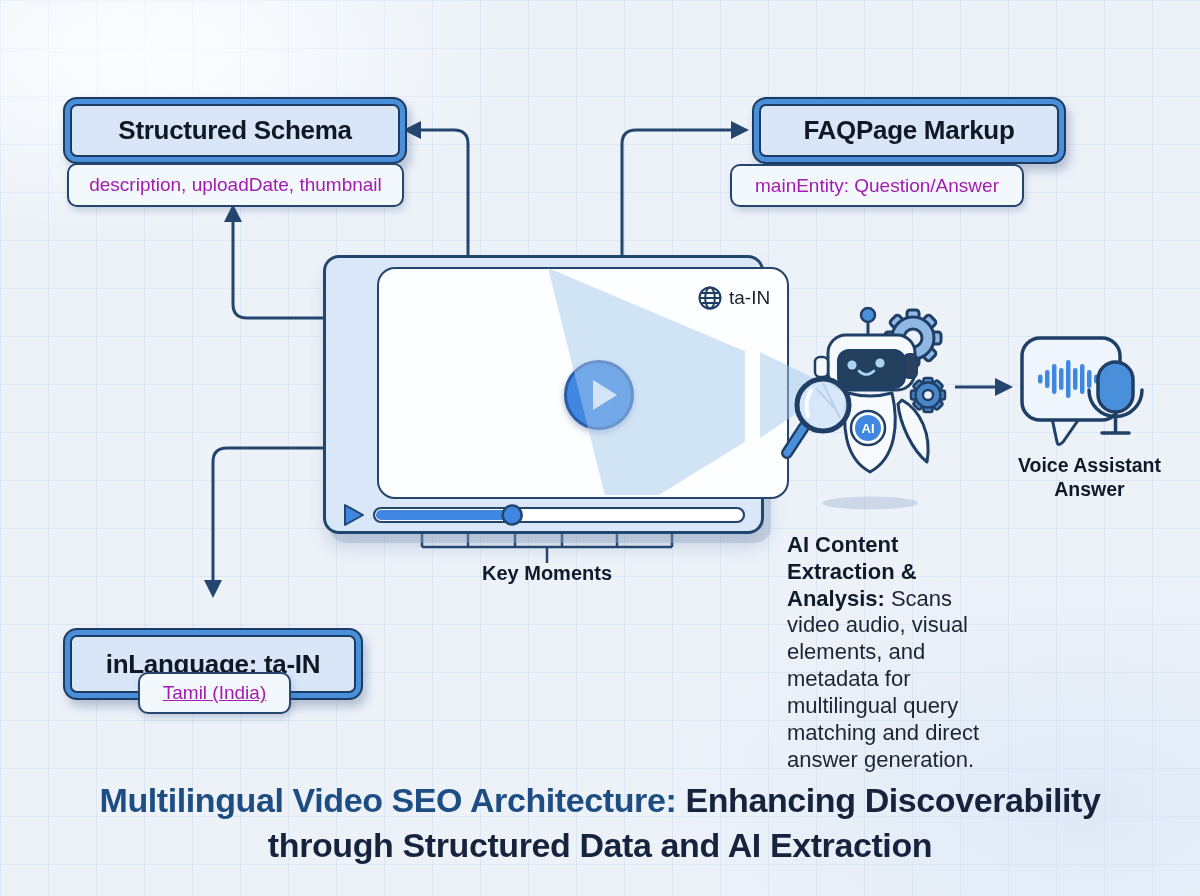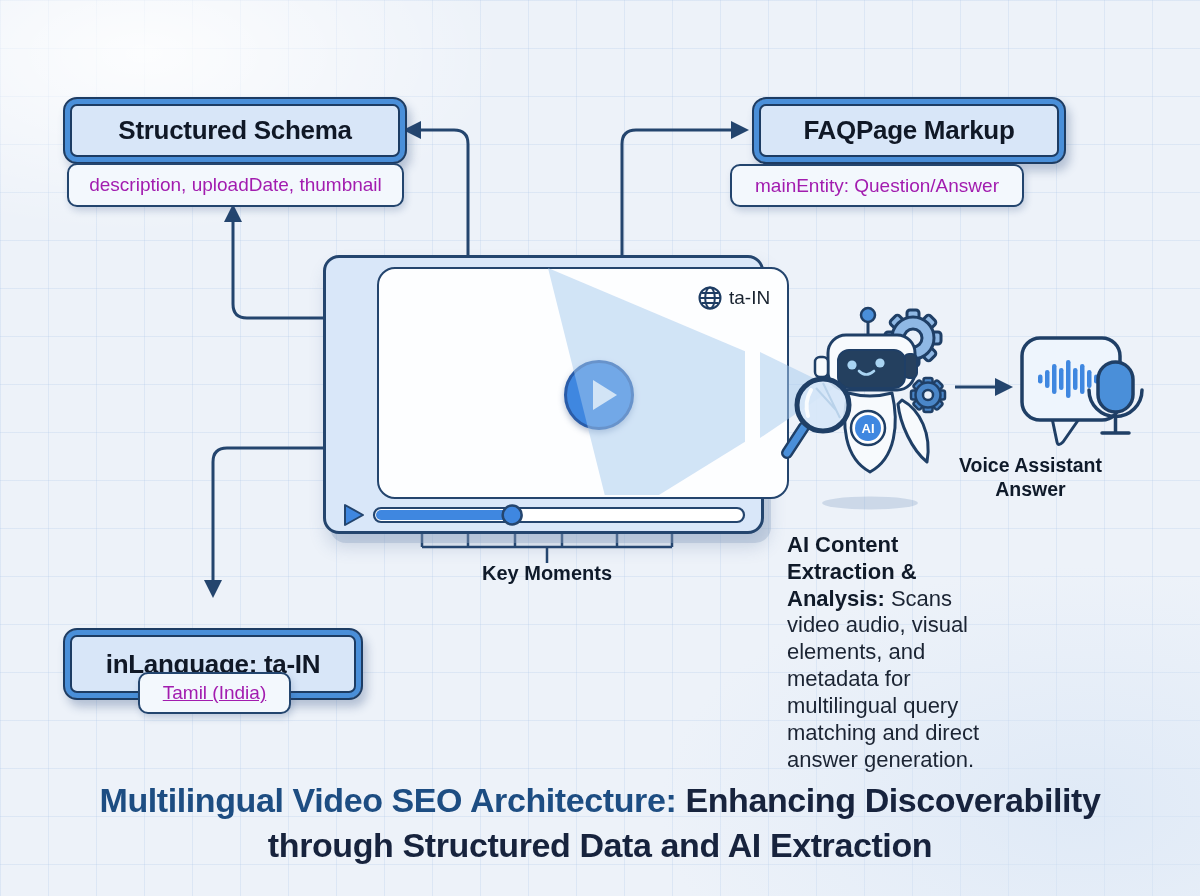--- a/index.html
+++ b/index.html
@@ -43,21 +43,21 @@
     box-shadow:2px 4px 7px rgba(50,80,130,0.22);font-size:19px;color:#a21caf;}
   #box-videoobject{left:63px;top:97px;width:340px;height:63px;}
   #box-description{left:67px;top:163px;width:333px;height:40px;}
   #box-faqpage{left:752px;top:97px;width:310px;height:63px;}
   #box-mainentity{left:730px;top:164px;width:290px;height:39px;}
   #box-inlanguage{left:63px;top:628px;width:296px;height:68px;}
   #box-tamil{left:138px;top:672px;width:149px;height:38px;text-decoration:underline;}
   
   .keymoments{left:447px;top:562px;width:200px;text-align:center;z-index:5;
     font-weight:bold;font-size:20px;color:#0f1a2a;}
-  .va-label{left:943px;top:453px;width:175px;text-align:center;z-index:5;
+  .va-label{left:1002px;top:453px;width:175px;text-align:center;z-index:5;
     font-weight:bold;font-size:19.5px;line-height:1.25;color:#0f1a2a;}
   .note{left:787px;top:532px;width:217px;z-index:5;font-size:22px;line-height:1.22;color:#1b2433;}
   .note b{color:#101a29;}
   
   #robot{left:778px;top:298px;z-index:4;}
   #voice{left:1013px;top:328px;z-index:4;}
   
   .title{left:0;top:778px;width:1200px;z-index:6;text-align:center;}
   .title h1{margin:0 auto;width:1100px;font-size:34px;line-height:1.32;font-weight:bold;letter-spacing:-0.4px;}
   .title .t1{color:#1d4d82;}

